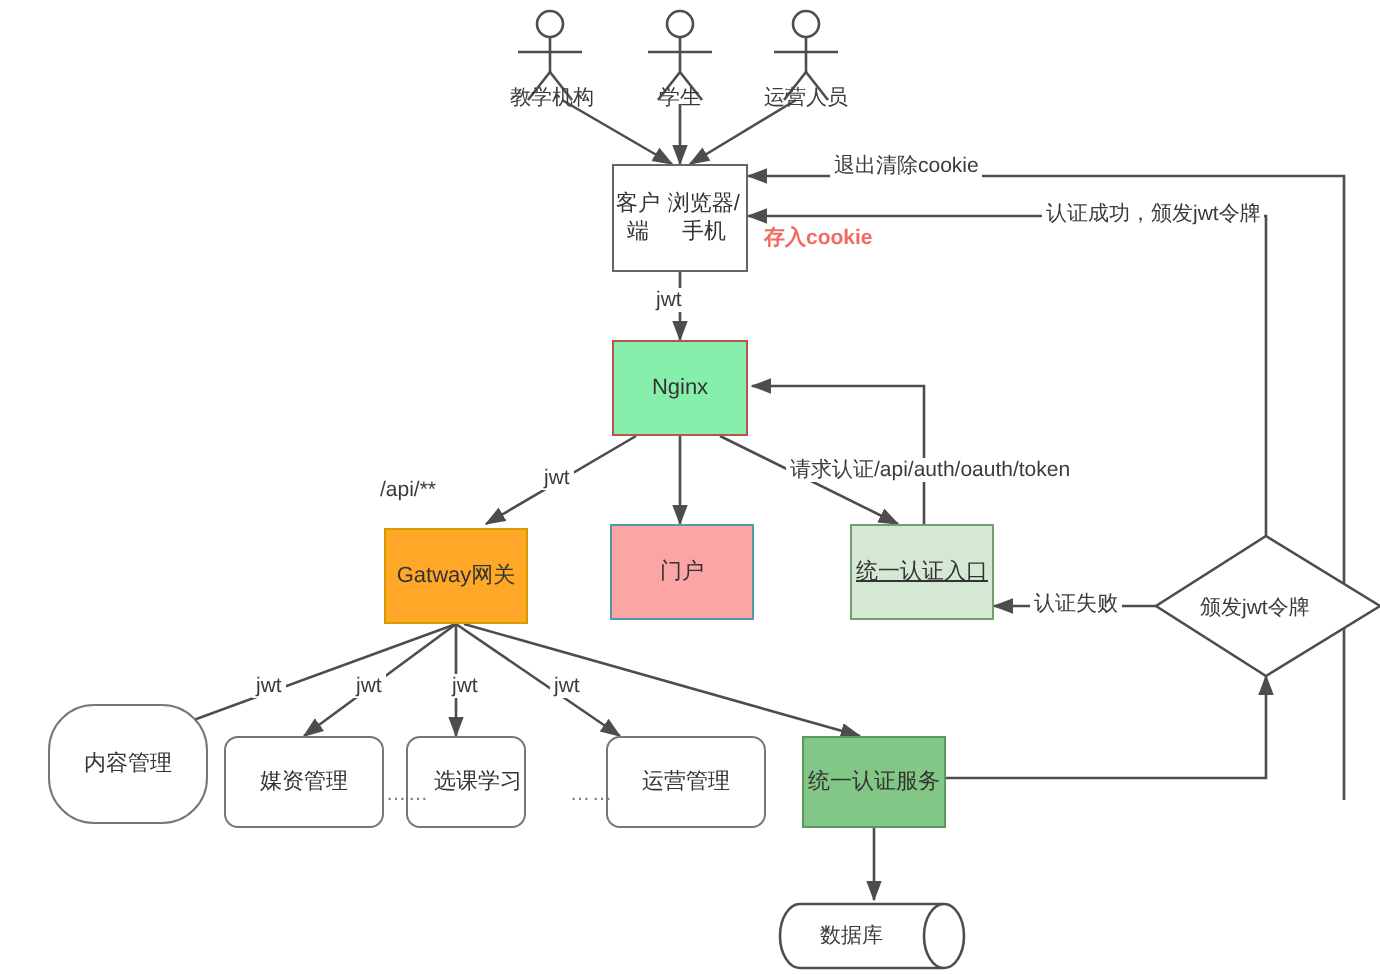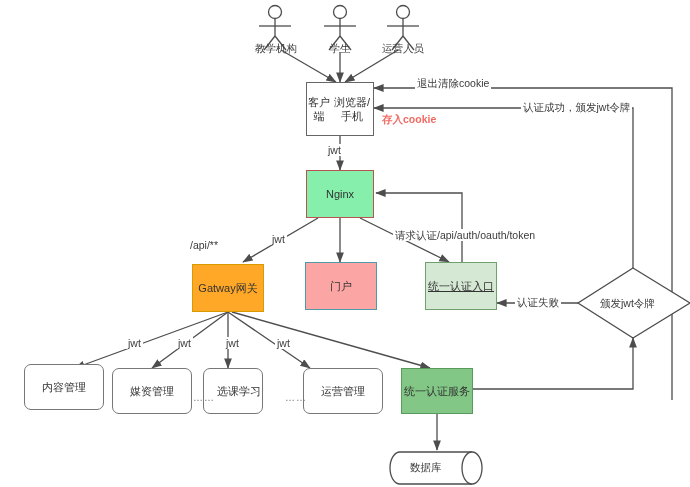--- a/index.html
+++ b/index.html
@@ -122,21 +122,21 @@
 </div>
 
 <div class="node greenlight" style="left:425px;top:262px;width:72px;height:48px;text-decoration:underline;">
   <span>统一认证入口</span>
 </div>
 
 <div class="node greenstrong" style="left:401px;top:368px;width:72px;height:46px;">
   <span>统一认证服务</span>
 </div>
 
-<div class="node plain" style="left:24px;top:364px;width:80px;height:46px;">
+<div class="node plain" style="left:24px;top:352px;width:80px;height:60px;border-radius:23px;">
   <span>内容管理</span>
 </div>
 <div class="node plain" style="left:112px;top:368px;width:80px;height:46px;">
   <span>媒资管理</span>
 </div>
 <div class="node plain" style="left:203px;top:368px;width:60px;height:46px;padding-left:12px;">
   <span>选课学习</span>
 </div>
 <div class="node plain" style="left:303px;top:368px;width:80px;height:46px;">
   <span>运营管理</span>

